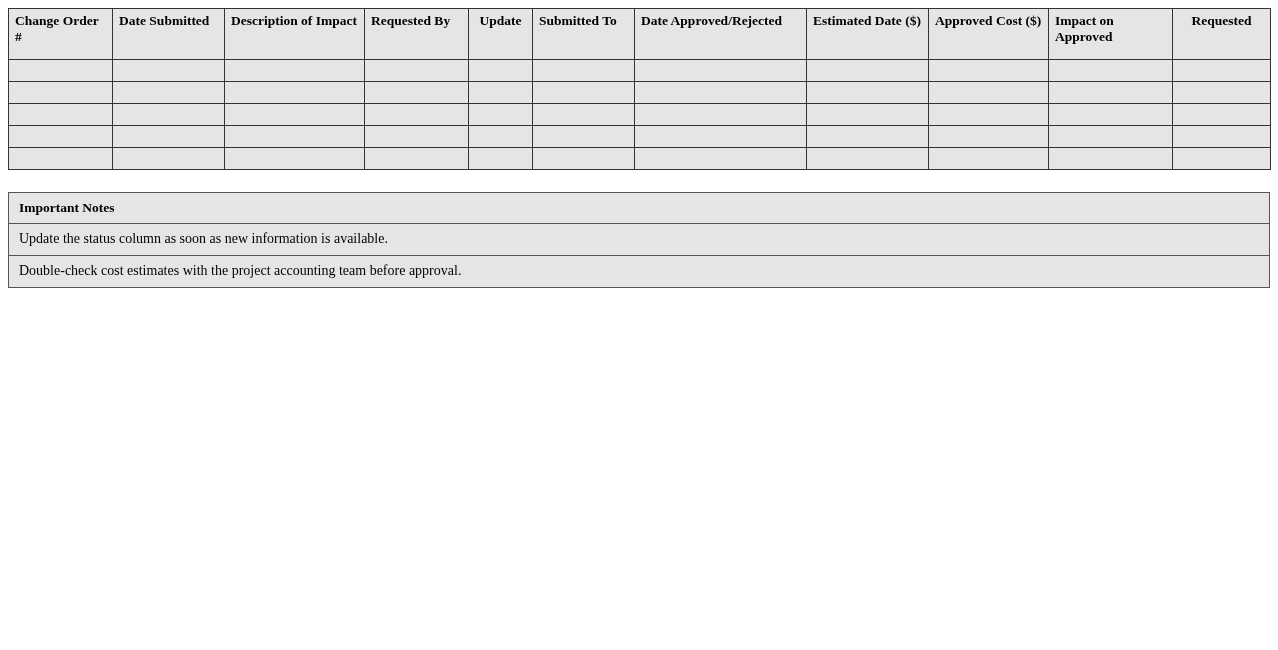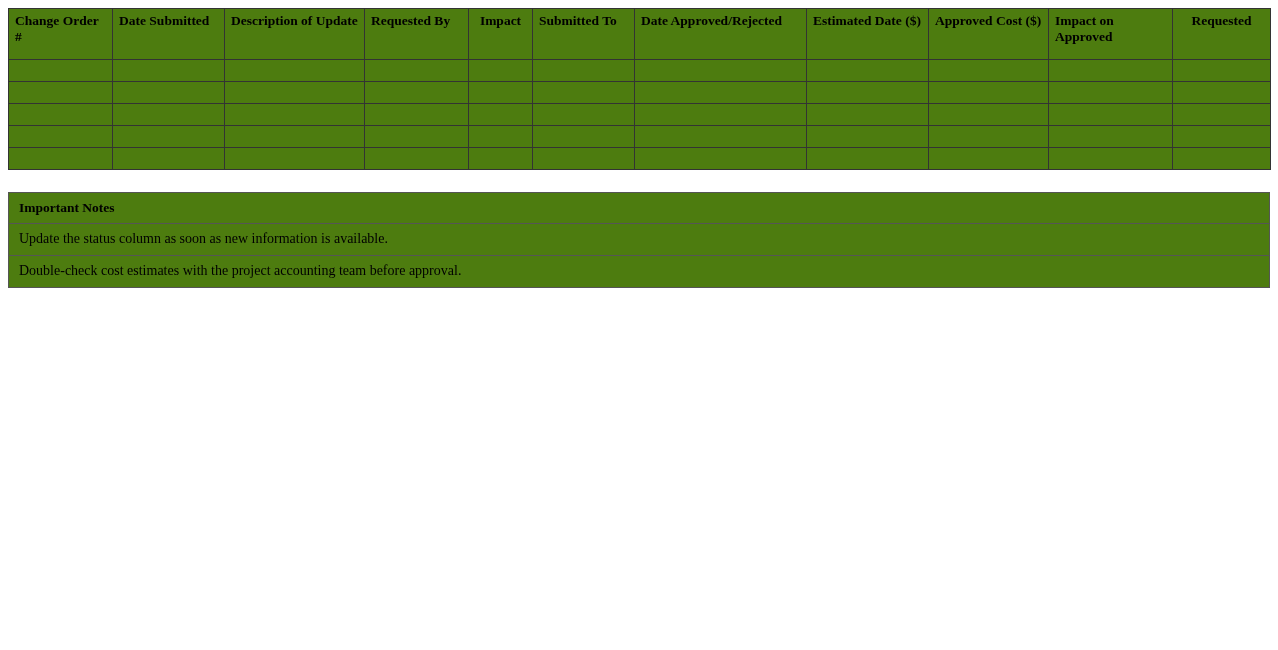--- a/index.html
+++ b/index.html
@@ -18,21 +18,21 @@
     position: relative;
     width: 1278px;
     height: 650px;
     box-sizing: border-box;
     padding: 8px 8px 0 8px;
   }
   table {
     border-collapse: collapse;
     table-layout: fixed;
     width: 1262px;
-    background: #4d7c0f;
+    background: #e5e5e5;
   }
   table.change-order-table th,
   table.change-order-table td {
     border: 1px solid #333333;
     vertical-align: top;
     padding: 4px 6px;
     font-size: 13.5px;
     line-height: 1.18;
   }
   table.change-order-table thead th {
@@ -95,23 +95,23 @@
       <col class="c6">
         <col class="c7">
         <col class="c8">
         <col class="c9">
         <col class="c10">
     </colgroup>
     <thead>
       <tr>
         <th>Change Order #</th>
         <th>Date Submitted</th>
-        <th>Description of Update</th>
+        <th>Description of Impact</th>
         <th>Requested By</th>
-        <th class="center">Impact</th>
+        <th class="center">Update</th>
         <th>Submitted To</th>
         <th>Date Approved/Rejected</th>
         <th>Estimated Date ($)</th>
         <th>Approved Cost ($)</th>
         <th>Impact on Approved</th>
         <th class="center">Requested</th>
       </tr>
     </thead>
     <tbody>
       <tr>

